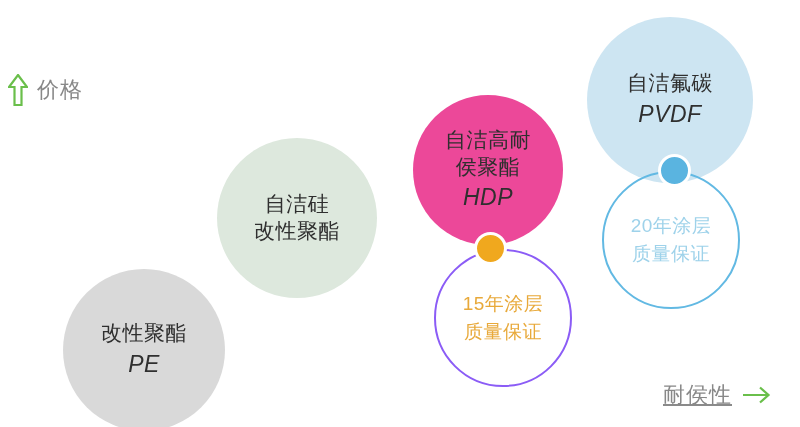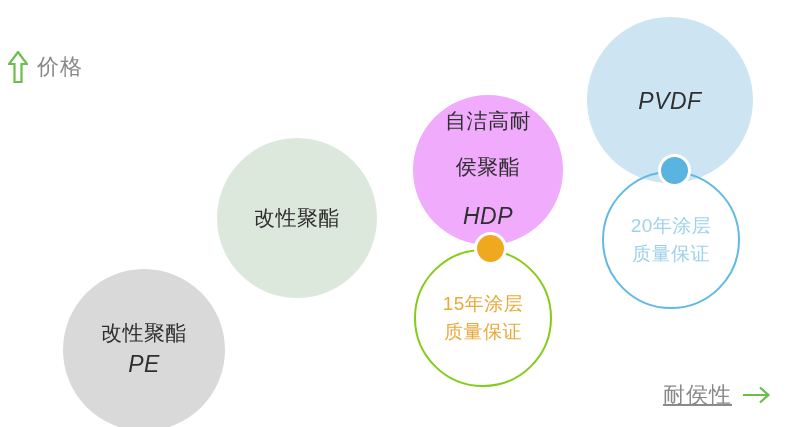--- a/index.html
+++ b/index.html
@@ -24,21 +24,21 @@
     position: absolute;
     display: flex;
     align-items: center;
     color: #8a8a8a;
     font-size: 22px;
     letter-spacing: 1px;
     white-space: nowrap;
   }
   #price-axis {
     left: 8px;
-    top: 51px;
+    top: 74px;
   }
   #weather-axis {
     right: 24px;
     top: 380px;
     text-decoration: underline;
   }
   .axis-text {
     color: #888888;
   }
   .arrow-svg {
@@ -79,22 +79,21 @@
     background: #d9d9d9;
   }
   #bubble-smp {
     left: 217px; top: 138px;
     width: 160px; height: 160px;
     background: #dde8dd;
   }
   #bubble-hdp {
     left: 413px; top: 95px;
     width: 150px; height: 150px;
-    background: #f0abfc;
-    gap: 19px;
+    background: #ec4899;
   }
   #bubble-pvdf {
     left: 587px; top: 17px;
     width: 166px; height: 166px;
     background: #cde5f2;
   }
 
   
   .ring {
     position: absolute;
@@ -106,23 +105,23 @@
     justify-content: center;
     text-align: left;
     box-sizing: border-box;
   }
   .ring .line {
     font-size: 19px;
     line-height: 1.45;
     letter-spacing: 0.5px;
   }
   #ring-15 {
-    left: 414px; top: 249px;
+    left: 434px; top: 249px;
     width: 138px; height: 138px;
-    border: 2px solid #84cc16;
+    border: 2px solid #8b5cf6;
   }
   #ring-15 .line { color: #e8a93a; }
   #ring-20 {
     left: 602px; top: 171px;
     width: 138px; height: 138px;
     border: 2px solid #62b9e3;
   }
   #ring-20 .line { color: #9ed2ea; }
 
   
@@ -163,30 +162,32 @@
       <path d="M1 11 L25 11 M18 3.5 L26.5 11 L18 18.5" fill="none" stroke="#6abf4b" stroke-width="2.2" stroke-linecap="butt" stroke-linejoin="miter"></path>
     </svg>
   </div>
 
   <div class="bubble" id="bubble-pe">
     <div class="cn">改性聚酯</div>
     <div class="en">PE</div>
   </div>
 
   <div class="bubble" id="bubble-smp">
+    <div class="cn">自洁硅</div>
     <div class="cn">改性聚酯</div>
   </div>
 
   <div class="bubble" id="bubble-hdp">
     <div class="cn">自洁高耐</div>
     <div class="cn">侯聚酯</div>
     <div class="en">HDP</div>
   </div>
 
   <div class="bubble" id="bubble-pvdf">
+    <div class="cn">自洁氟碳</div>
     <div class="en">PVDF</div>
   </div>
 
   <div class="ring" id="ring-15">
     <div class="line">15年涂层</div>
     <div class="line">质量保证</div>
   </div>
 
   <div class="ring" id="ring-20">
     <div class="line">20年涂层</div>

